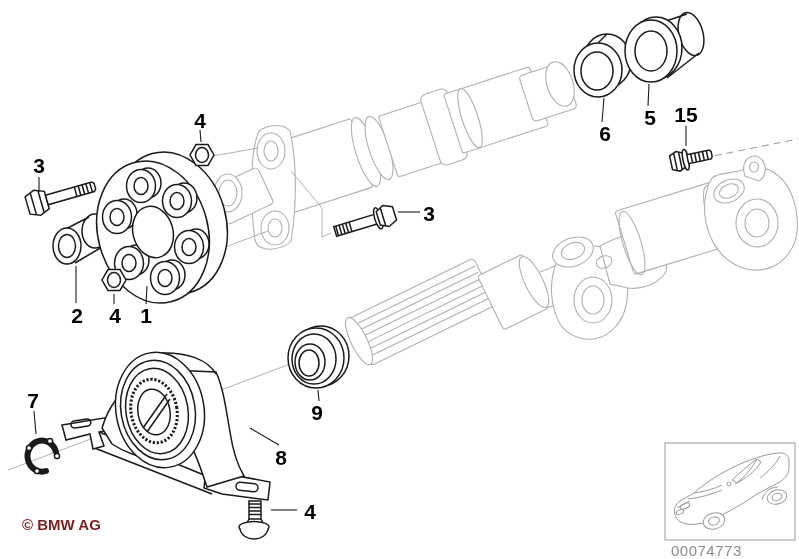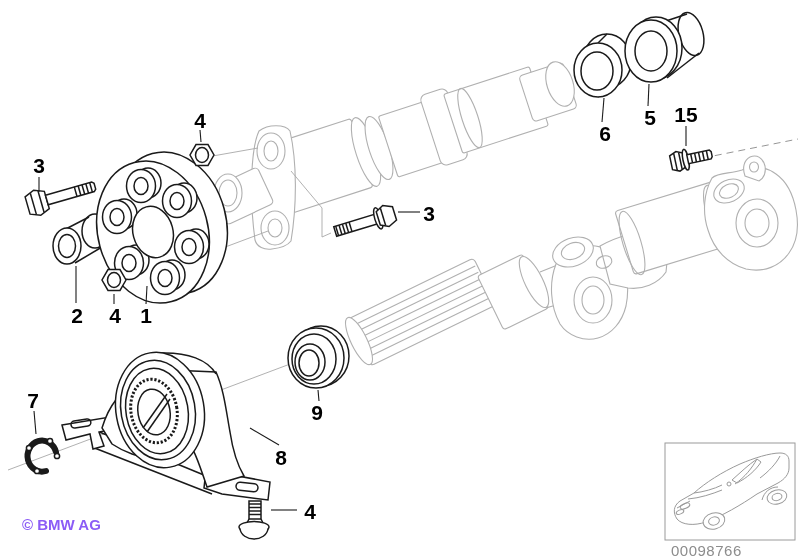--- a/index.html
+++ b/index.html
@@ -2,21 +2,21 @@
 <html><head>
 <meta charset="utf-8">
 <style>
   html,body{margin:0;padding:0;background:#fff;}
   #page{position:relative;width:799px;height:559px;background:#ffffff;overflow:hidden;
         font-family:"Liberation Sans", sans-serif;}
   svg{position:absolute;left:0;top:0;}
   .callout{position:absolute;transform:translate(-50%,-50%);
            font:700 21px "Liberation Sans", sans-serif;color:#000;line-height:1;
            letter-spacing:0;user-select:none;}
-  .copyright{position:absolute;left:22px;top:516px;font:600 15px "Liberation Sans", sans-serif;color:#8b5cf6;}
+  .copyright{position:absolute;left:22px;top:516px;font:600 15px "Liberation Sans", sans-serif;color:#7f1d1d;}
   .diagram-number{position:absolute;left:671px;top:542px;font:400 15px "Liberation Sans", sans-serif;
                   color:#8c8c8c;letter-spacing:.5px;}
   
   .g{stroke:#b0b0b0;stroke-width:1.1;fill:none;}
   .gf{stroke:#b0b0b0;stroke-width:1.1;fill:#ffffff;}
   .k{stroke:#1a1a1a;stroke-width:1.5;fill:none;}
   .kf{stroke:#1a1a1a;stroke-width:1.5;fill:#ffffff;}
   .lead{stroke:#1a1a1a;stroke-width:1.1;fill:none;}
   .axis{stroke:#a8a8a8;stroke-width:.9;fill:none;}
   .axisd{stroke:#8a8a8a;stroke-width:.9;fill:none;stroke-dasharray:7 5;}
@@ -308,15 +308,15 @@
   <span class="callout" style="left:429px;top:213px">3</span>
   <span class="callout" style="left:605px;top:133px">6</span>
   <span class="callout" style="left:650px;top:117px">5</span>
   <span class="callout" style="left:686px;top:114px">15</span>
   <span class="callout" style="left:33px;top:400px">7</span>
   <span class="callout" style="left:317px;top:412px">9</span>
   <span class="callout" style="left:281px;top:457px">8</span>
   <span class="callout" style="left:310px;top:511px">4</span>
 
   <div class="copyright">© BMW AG</div>
-  <div class="diagram-number">00098766</div>
+  <div class="diagram-number">00074773</div>
 
 </div>
 
 </body></html>

